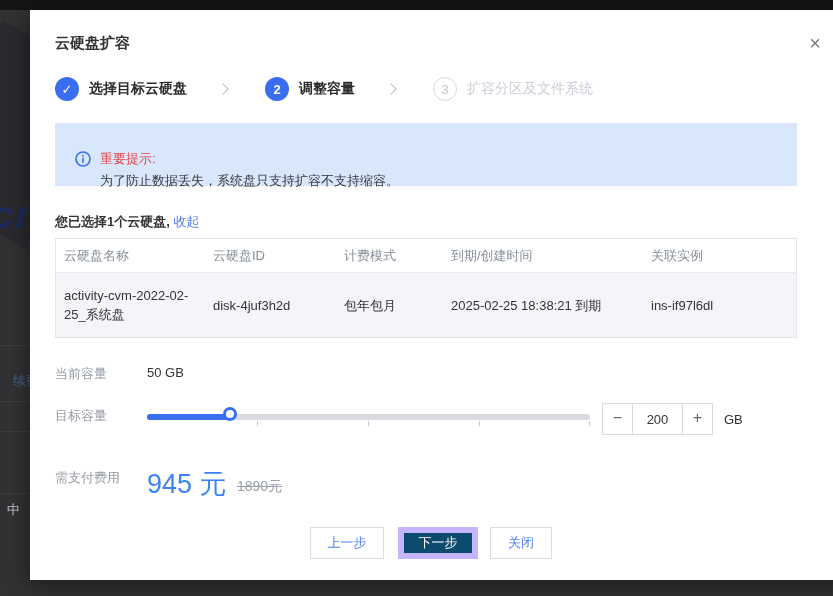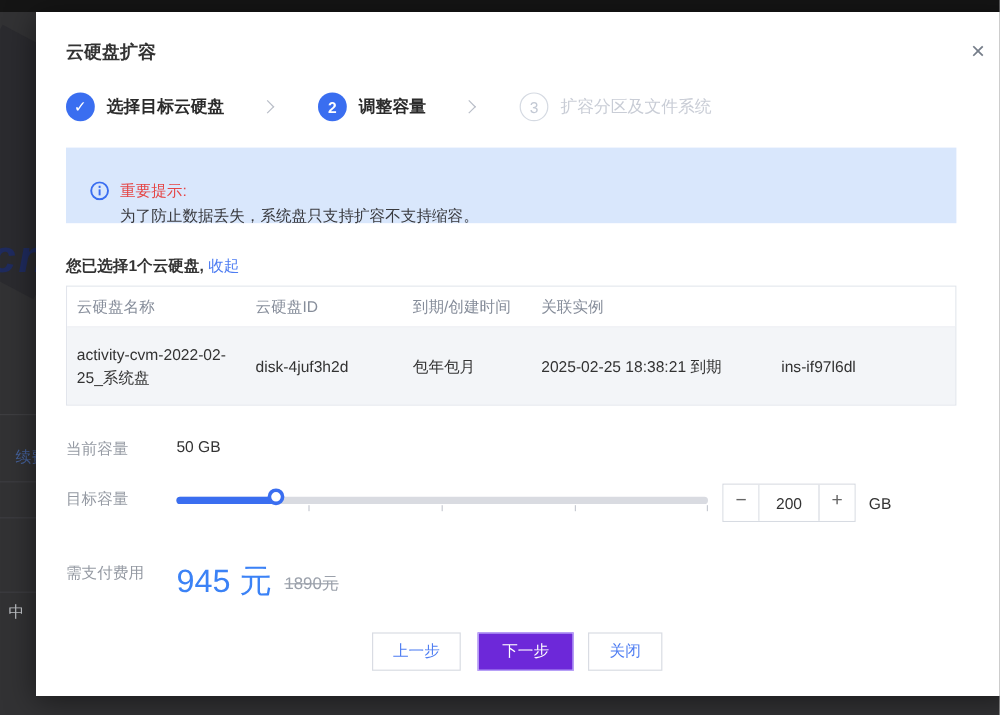--- a/index.html
+++ b/index.html
@@ -47,21 +47,21 @@
     transform:rotate(45deg); margin:0 38px 0 32px;
   }
 
   
   .alert {
     position:absolute; left:25px; top:113px; width:742px; height:63px;
     background:#d9e7fc; padding:27px 16px 0 20px; display:flex;
   }
   .alert-icon { width:16px; height:16px; margin-right:9px; margin-top:1px; flex:none; }
   .alert-title { color:#e54545; font-size:13px; line-height:18px; }
-  .alert-body { color:#38393d; font-size:13px; line-height:22px; margin-top:2px;font-family:Liberation Mono, monospace; }
+  .alert-body { color:#38393d; font-size:13px; line-height:22px; margin-top:2px; }
 
   
   .sel-line { position:absolute; left:25px; top:203px; font-size:13px; font-weight:bold; color:#333; }
   .link { color:#4e7df2; font-weight:normal; cursor:pointer; text-decoration:none; }
 
   
   .disk-table { position:absolute; left:25px; top:228px; width:742px; border:1px solid #e2e5ec; }
   .t-row { display:grid; grid-template-columns:149px 131px 107px 200px 1fr; padding-left:8px; }
   .t-head { height:34px; align-items:center; background:#fff; border-bottom:1px solid #e8eaf0; }
   .t-head .t-cell { color:#868d9a; font-size:13px; }
@@ -98,21 +98,21 @@
   
   .fee-amount { position:absolute; left:117px; top:456px; font-size:27px; color:#3b82f6;text-align:right; }
   .fee-original { position:absolute; left:207px; top:468px; font-size:14px; color:#9ba1ab; text-decoration:line-through; }
 
   
   .footer-btn {
     position:absolute; top:517px; height:32px; font-size:13px; font-family:inherit;
     display:flex; align-items:center; justify-content:center; cursor:pointer;
   }
   .btn-outline { background:#fff; border:1px solid #d9dce3; color:#4e7df2;text-align:center; }
-  .btn-primary { background:#6d28d9; border:1px solid #c4b5fd; color:#fff; }
+  .btn-primary { background:#0c4a6e; border:6px solid #c4b5fd; color:#fff; }
   .btn-prev { left:280px; width:74px; }
   .btn-next { left:368px; width:80px; }
   .btn-close { left:460px; width:62px; }
 </style>
 </head>
 <body>
 
 <div class="top-strip"></div>
 <div class="bg-frag bg-shape"></div>
 <div class="bg-frag bg-watermark">cn</div>
@@ -158,20 +158,21 @@
   </div>
 
   <div class="sel-line">
     <span>您已选择1个云硬盘, </span><span class="link">收起</span>
   </div>
 
   <div class="disk-table">
     <div class="t-row t-head">
       <div class="t-cell">云硬盘名称</div>
       <div class="t-cell">云硬盘ID</div>
+      <div class="t-cell">计费模式</div>
       <div class="t-cell">到期/创建时间</div>
       <div class="t-cell">关联实例</div>
     </div>
     <div class="t-row t-body">
       <div class="t-cell">activity-cvm-2022-02-25_系统盘</div>
       <div class="t-cell link">disk-4juf3h2d</div>
       <div class="t-cell">包年包月</div>
       <div class="t-cell">2025-02-25 18:38:21 到期</div>
       <div class="t-cell link">ins-if97l6dl</div>
     </div>

